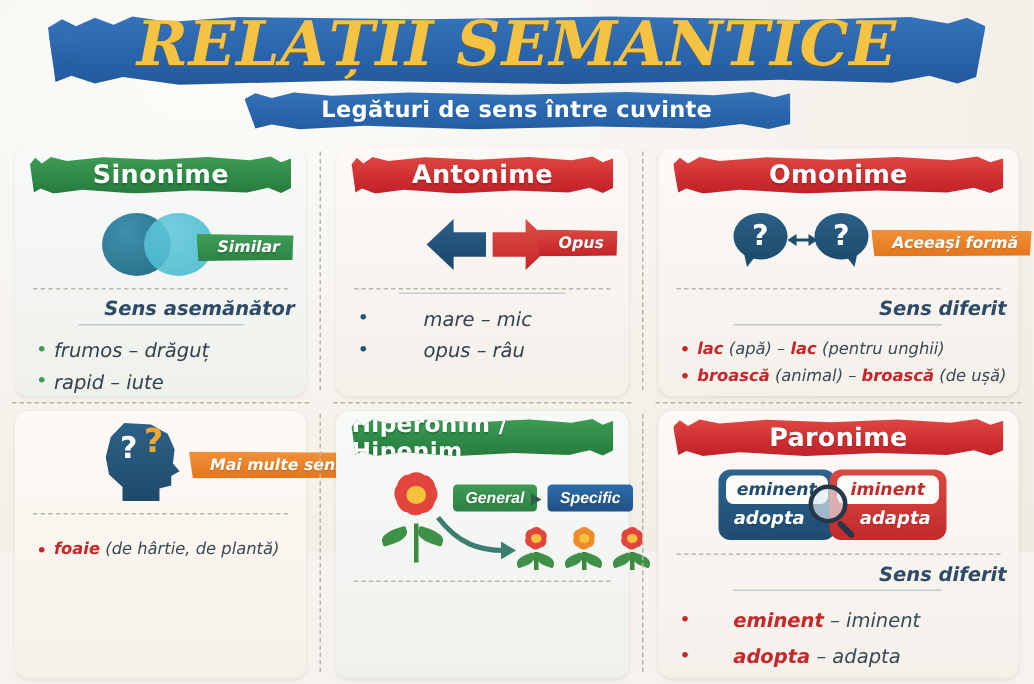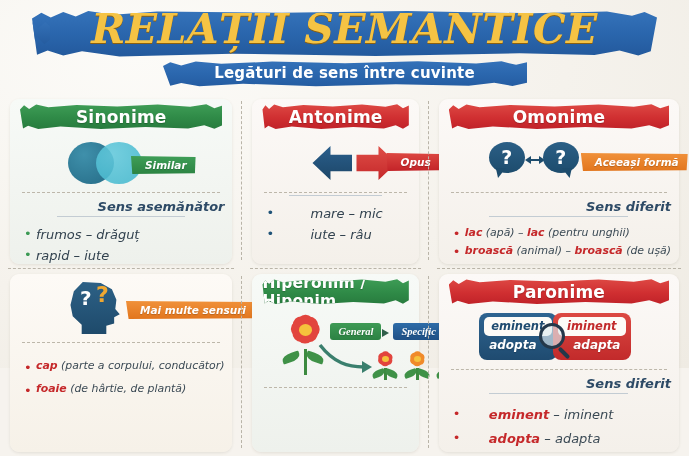--- a/index.html
+++ b/index.html
@@ -214,21 +214,21 @@
   }
   .core { position: absolute; left: 50%; top: 50%; width: 30%; height: 30%;
           margin: -15% 0 0 -15%; border-radius: 50%; background: #f5c23c; }
   .stem { position: absolute; left: 50%; margin-left: -1px; width: 2.5px; background: #3c8a3f; }
   .leaf { position: absolute; width: 18px; height: 9px; background: #3f9147; border-radius: 60% 10% 60% 10%; }
 
   
   .tag {
     position: absolute; color: #fff; font-style: italic; font-weight: bold;
     font-size: 10.5px; padding: 3px 8px; border-radius: 3px;
-    font-family: Liberation Serif, serif; white-space: nowrap;
+    font-family: Liberation Sans, sans-serif; white-space: nowrap;
     text-shadow: 0 1px 1px rgba(0,0,0,0.2);
     text-align: right;
   }
   .tag.green { background: linear-gradient(180deg,#3e9a55,#2c8243); }
   .tag.blue  { background: linear-gradient(180deg,#2d6ca8,#1f5086); }
   .tagarrow { position: absolute; width: 0; height: 0;
               border-top: 4px solid transparent; border-bottom: 4px solid transparent;
               border-left: 7px solid #2f5f4a; }
   .curvearrow { position: absolute; }
 
@@ -303,21 +303,21 @@
         </div>
         <div class="visual">
           <div class="arrow-l"></div>
           <div class="arrow-r"></div>
           <div class="badge red" style="left:126px; top:19px;">Opus</div>
         </div>
         <div class="dashrule"></div>
         <div class="subhead-rule"></div>
         <ul class="items blue">
           <li style="padding-left:44px;">mare – mic</li>
-          <li style="padding-left:44px;">iute – râu</li>
+          <li style="padding-left:44px;">opus – râu</li>
         </ul>
       </div>
     </div>
 
     <div class="cell">
       <div class="card tint-red">
         <div class="cbrush red">
           <span class="cbrush-label">Omonime</span>
         </div>
         <div class="visual">
@@ -354,24 +354,20 @@
       <div class="card tint-orange">
         <div class="visual" style="height:62px;">
           <div class="head"></div>
           <div class="qm w">?</div>
           <div class="qm y">?</div>
           <div class="badge orange" style="left:108px; top:23px;">Mai multe sensuri</div>
         </div>
         <div class="dashrule"></div>
         <ul class="items red tinier" style="margin-top:12px;">
           <li style="line-height:2.1;">
-            <span class="key-red">cap</span>
-            <span class="dim">(parte a corpului, conducător)</span>
-          </li>
-          <li style="line-height:2.1;">
             <span class="key-red">foaie</span>
             <span class="dim">(de hârtie, de plantă)</span>
           </li>
         </ul>
       </div>
     </div>
 
     <div class="cell b-right row2">
       <div class="card tint-green">
         <div class="cbrush green">

